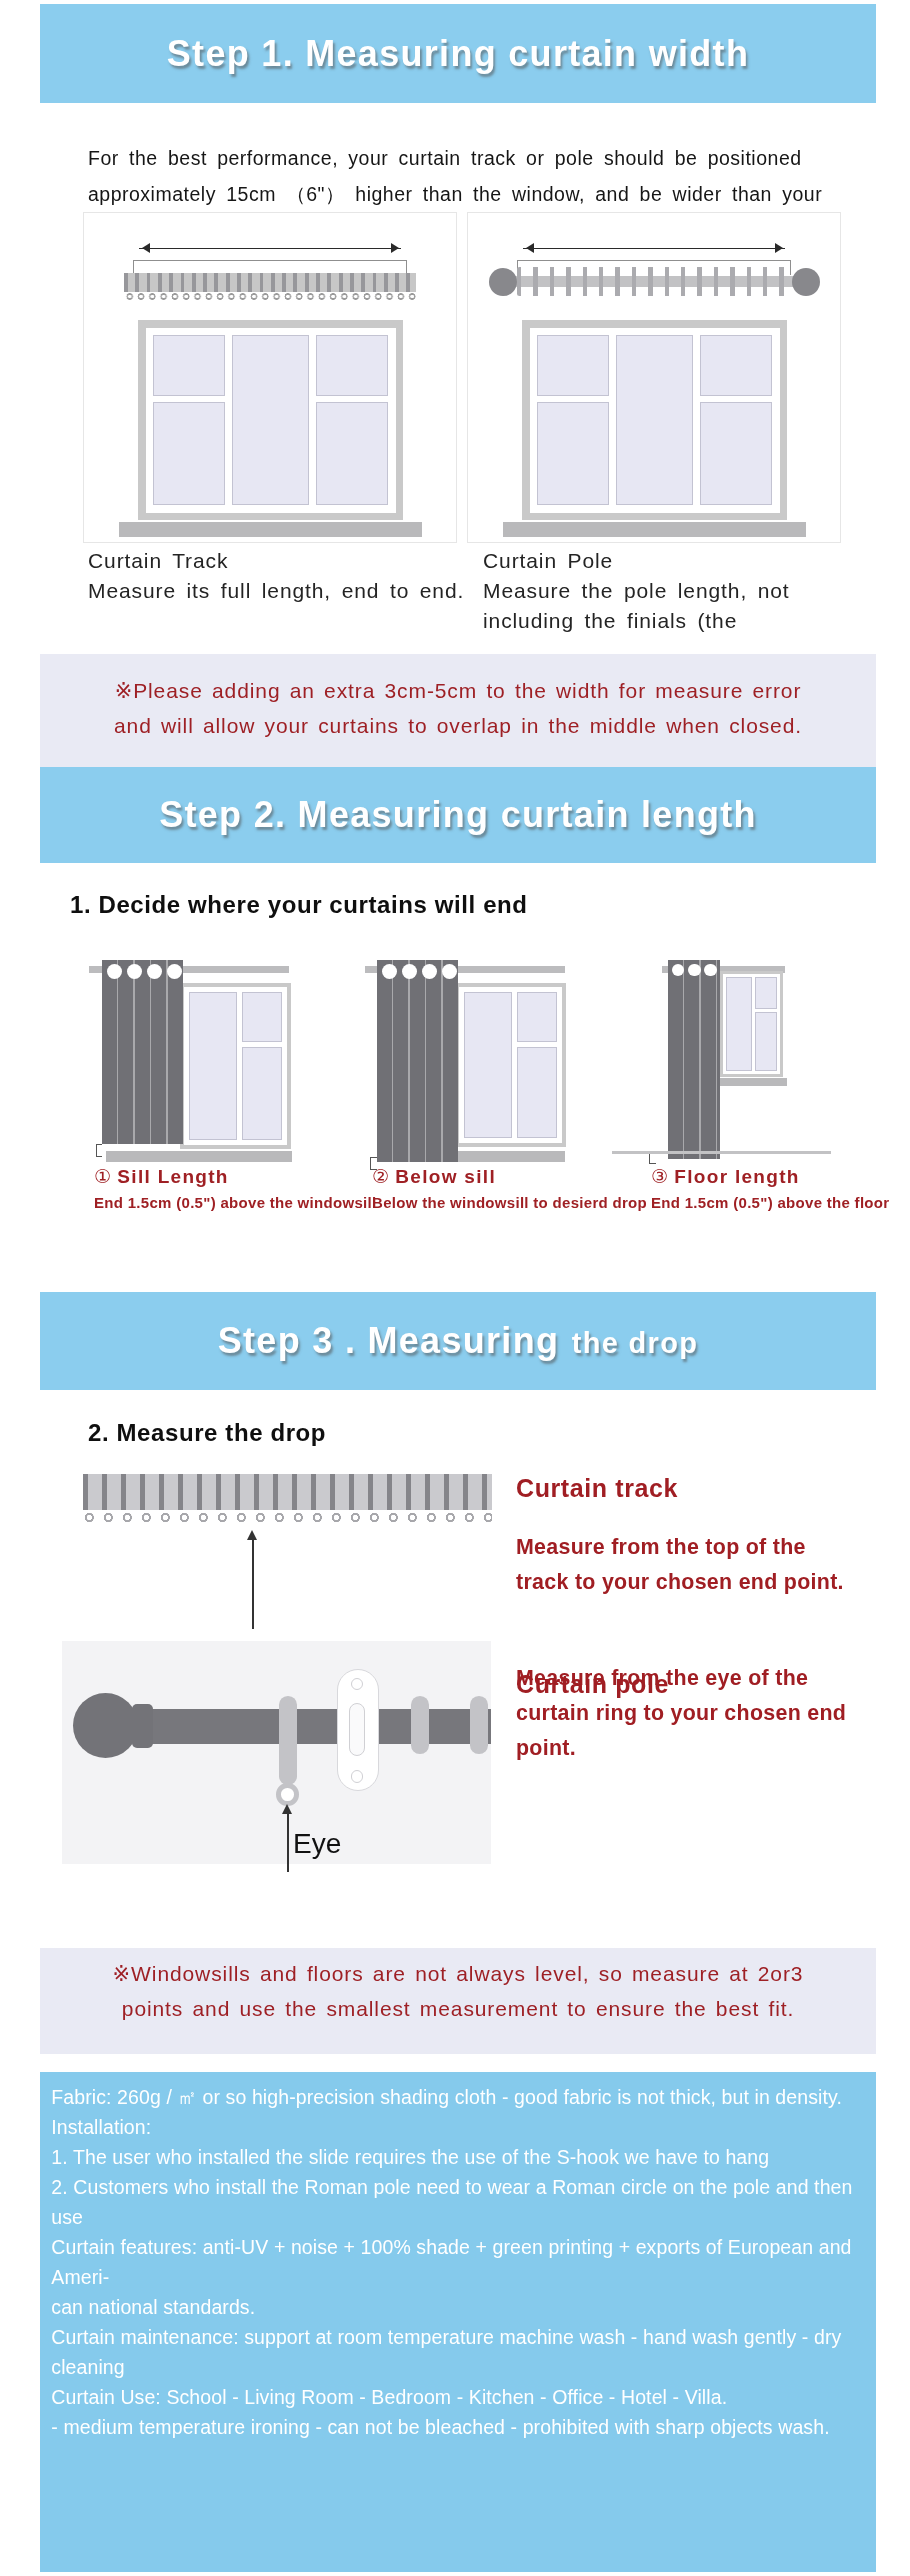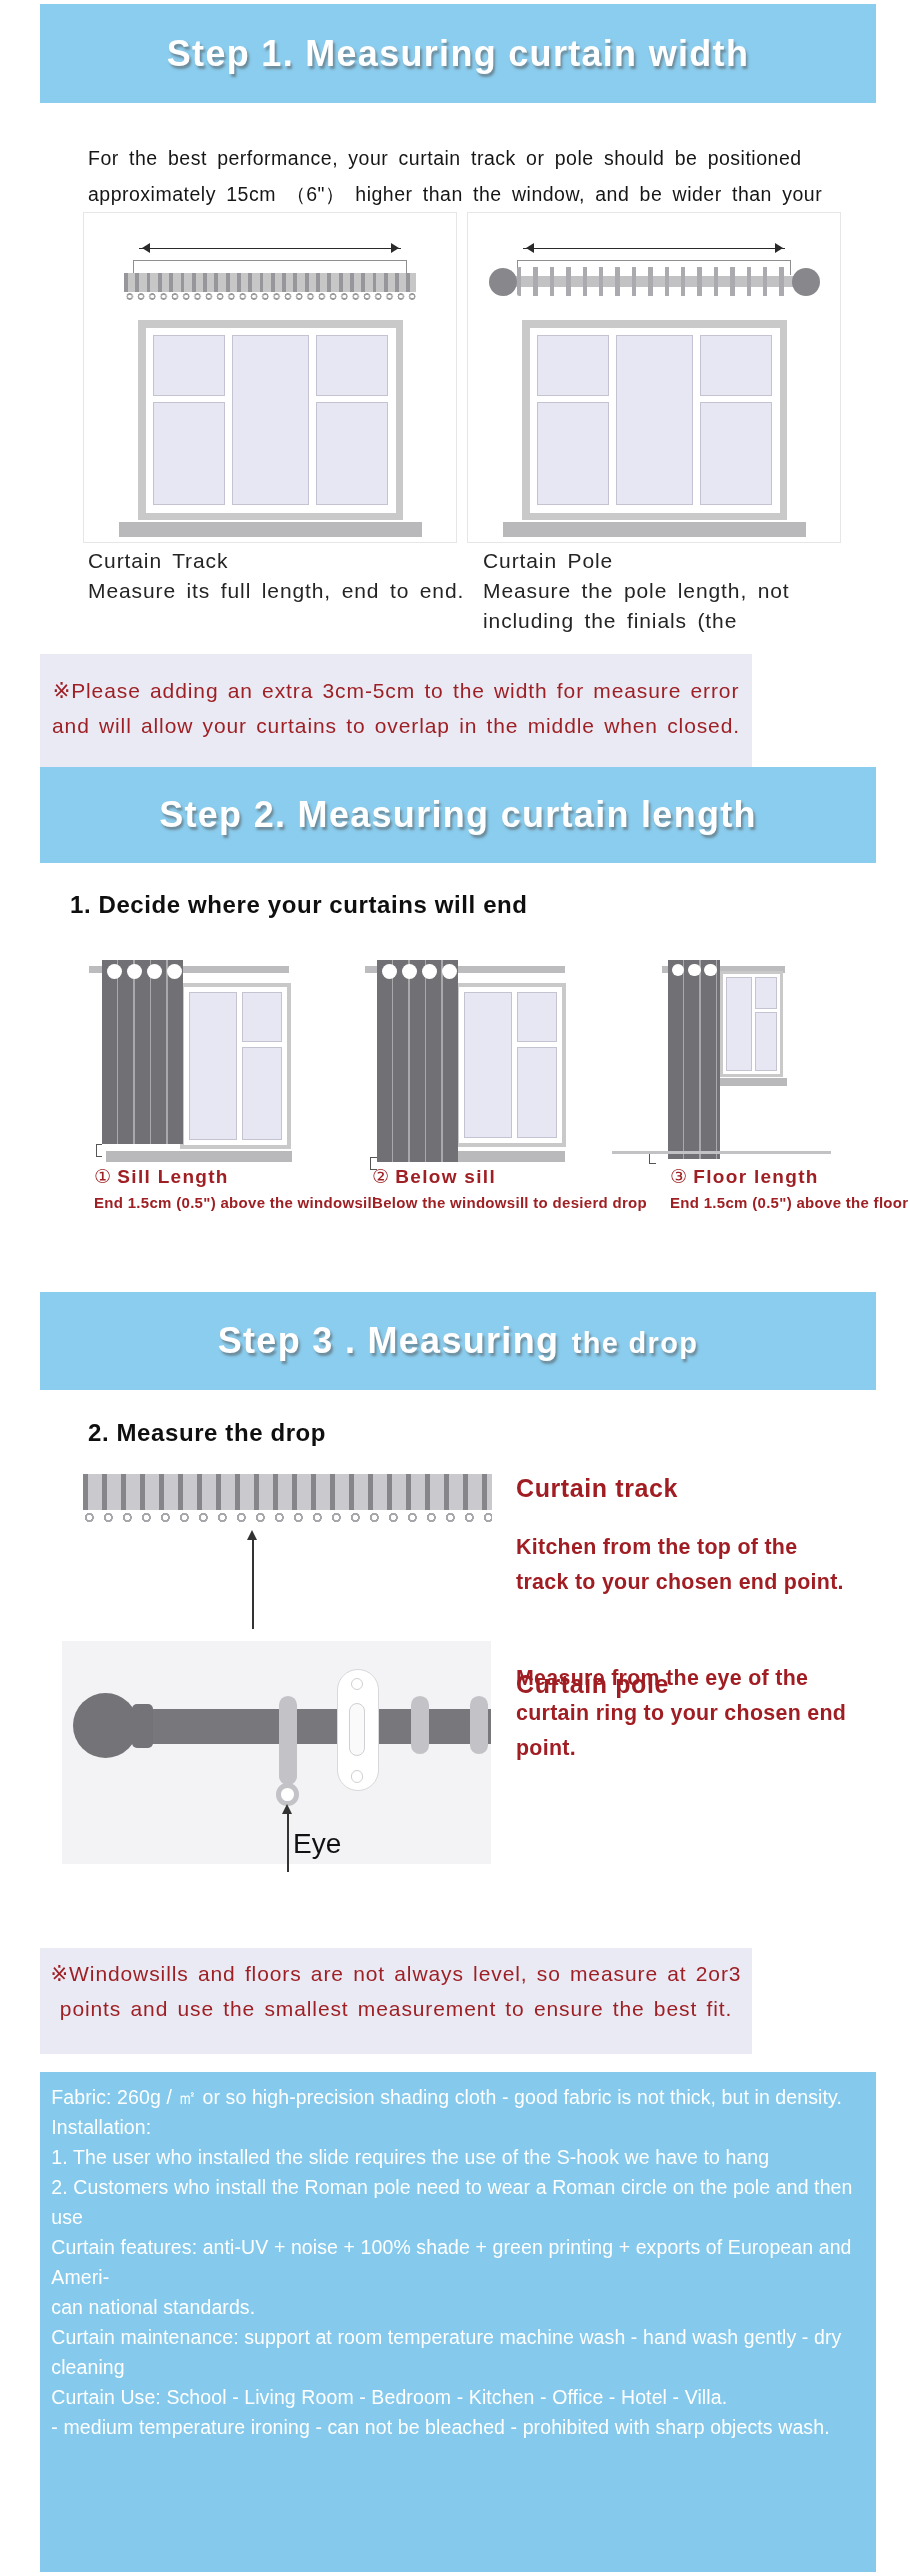--- a/index.html
+++ b/index.html
@@ -54,21 +54,21 @@
   .pane{background:#E7E7F3;border:1.3px solid #c3c3d2;box-sizing:border-box;}
   .pane-s{flex:0 0 36%;} .pane-l{flex:1;} .pane-f{flex:1;}
   .sill{position:absolute;top:309px;left:35px;width:303px;height:15px;background:#b9b9bb;}
 
   
   .cap{position:absolute;font-size:21px;color:#242424;letter-spacing:0.9px;word-spacing:3.8px;line-height:30px;}
   .cap-left{left:88px;top:546px;}
   .cap-right{left:483px;top:546px;}
 
   
-  .note{position:absolute;left:40px;width:712px;background:#E9EAF4;color:#9E2025;
+  .note{position:absolute;left:40px;width:836px;background:#E9EAF4;color:#9E2025;
         text-align:center;font-size:21px;letter-spacing:0.9px;word-spacing:2.5px;line-height:35px;box-sizing:border-box;}
   .note1{top:654px;height:114px;padding-top:19px;}
   .note2{top:1948px;height:106px;padding-top:8px;}
 
   
   .h-black{position:absolute;font-size:24px;font-weight:bold;color:#0f0f0f;letter-spacing:0.6px;}
   .h-step2{left:70px;top:891px;}
   .h-step3{left:88px;top:1419px;}
 
   
@@ -88,21 +88,21 @@
   .p2s{flex:0 0 34%;} .p2l{flex:1;}
   .sill2{position:absolute;background:#b9b9bb;height:10.7px;}
   .mark{position:absolute;width:5.7px;height:10.7px;border-left:1.3px solid #555;
         border-top:1.3px solid #555;border-bottom:1.3px solid #555;}
   .floor-line{position:absolute;left:612px;top:1151px;width:219px;height:2.5px;background:#c2c2c4;}
 
   .opt-cap{position:absolute;color:#9F2024;}
   .opt-title{font-size:19px;font-weight:bold;letter-spacing:1.3px;}
   .opt-num{font-weight:normal;margin-right:5px;}
   .opt-desc{font-size:15px;font-weight:bold;margin-top:6.3px;letter-spacing:0.3px;}
-  .oc1{left:94px;top:1165px;} .oc2{left:372px;top:1165px;} .oc3{left:651px;top:1165px;margin-left:19px;}
+  .oc1{left:94px;top:1165px;} .oc2{left:372px;top:1165px;} .oc3{left:651px;top:1165px;}
 
   
   .track3-bar{position:absolute;left:83px;top:1474px;width:409px;height:36px;background:#cacace;
         background-image:repeating-linear-gradient(90deg,#85858a 0 5px,transparent 5px 19px);}
   .track3-dots{position:absolute;left:83px;top:1511px;width:409px;height:12.6px;background-repeat:repeat-x;
         background-image:radial-gradient(circle at 6.3px 6.3px,#ffffff 2.5px,#a7a7ab 2.8px,#a7a7ab 4.4px,transparent 4.7px);
         background-size:19px 12.6px;}
   .up-arrow{position:absolute;width:1.9px;background:#333;}
   .up-arrow::before{content:"";position:absolute;top:-10px;left:-5px;
         border:5.7px solid transparent;border-bottom:10px solid #333;}
@@ -311,21 +311,21 @@
     <span>Step 3 . Measuring</span><span class="sub">the drop</span>
   </div>
   <div class="h-black h-step3">2. Measure the drop</div>
 
   <div class="track3-bar"></div>
   <div class="track3-dots"></div>
   <div class="up-arrow arrow-track"></div>
 
   <div class="red-title t3-title">Curtain track</div>
   <div class="red-body t3-body">
-    <div>Kitchen from the top of the</div>
+    <div>Measure from the top of the</div>
     <div>track to your chosen end point.</div>
   </div>
 
   <div class="pole-panel">
     <div class="pole3"></div>
     <div class="finial3"></div>
     <div class="finial3-stem"></div>
     <div class="ring-hang"></div>
     <div class="eye-ring"></div>
     <div class="bracket3">

